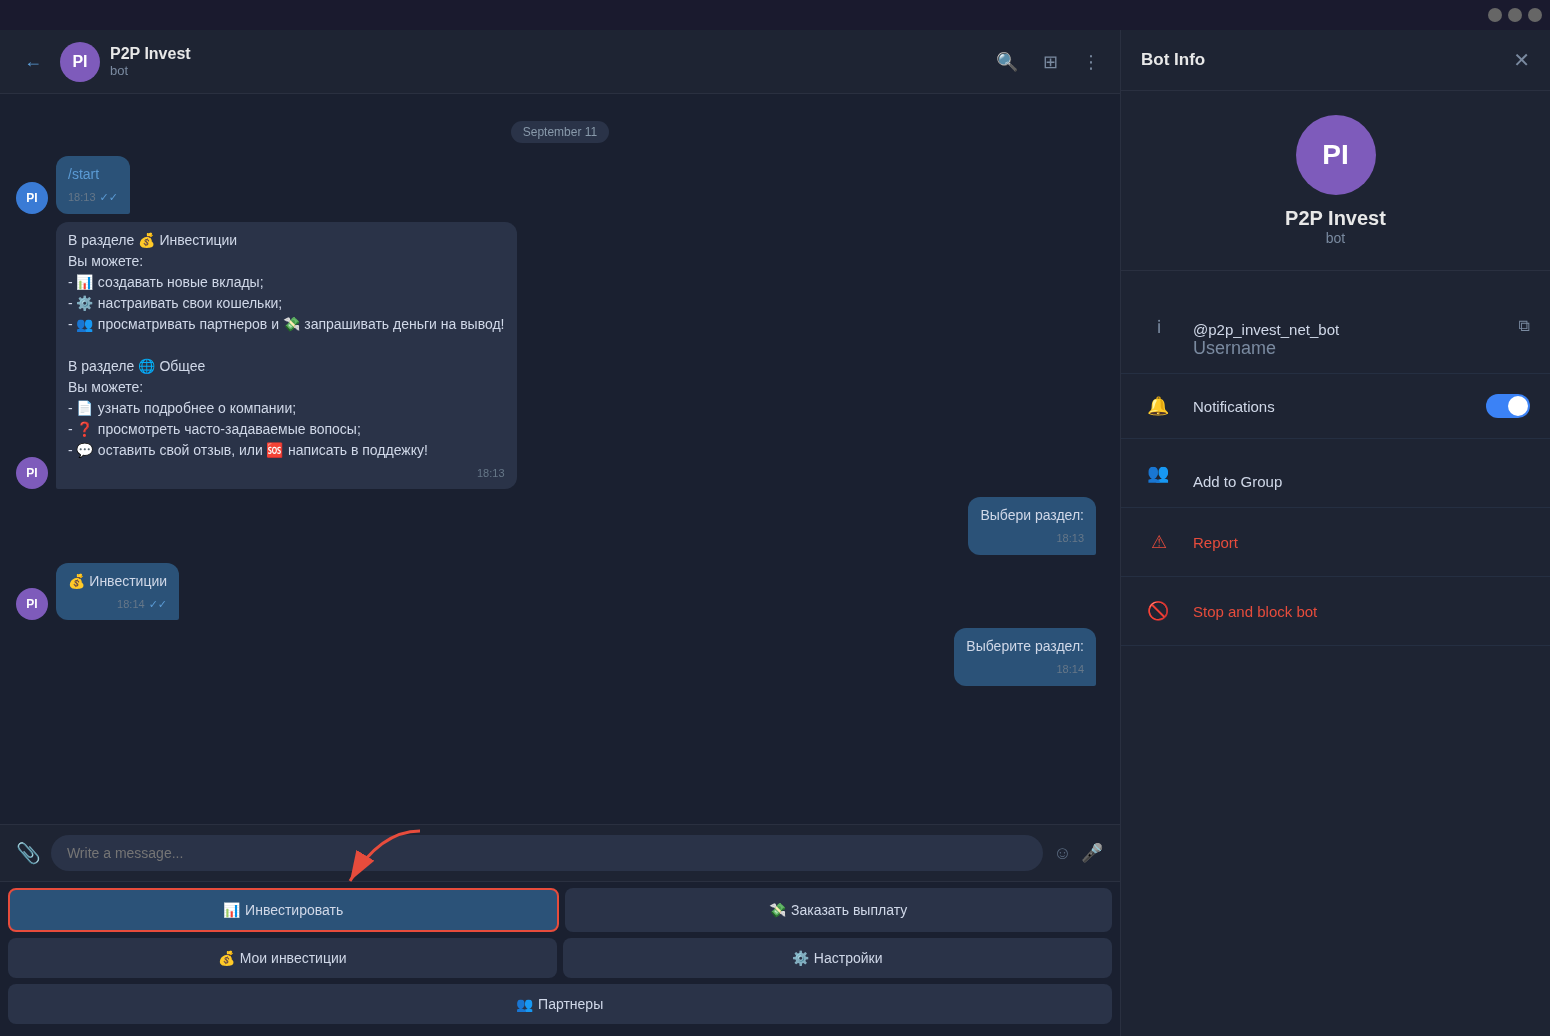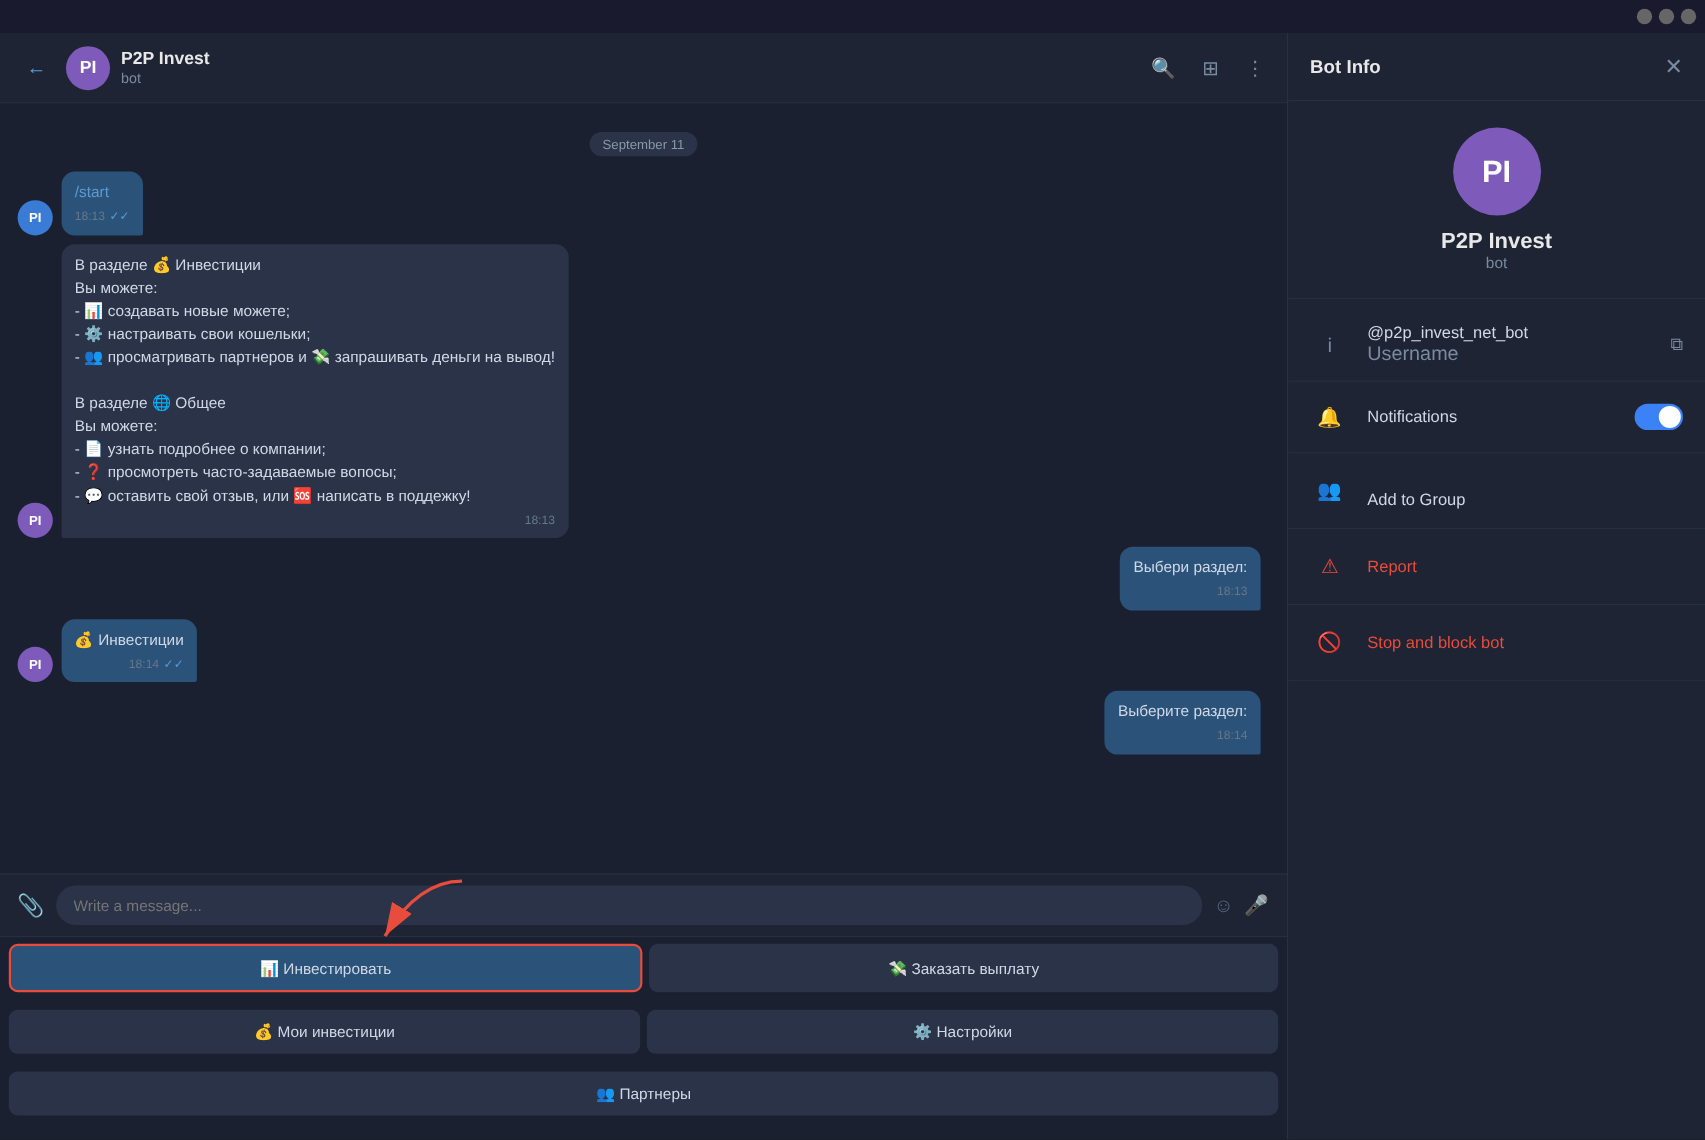--- a/index.html
+++ b/index.html
@@ -192,21 +192,21 @@
     
     .keyboard-area {
       background: #1a2030;
       padding: 6px 8px;
       border-top: 1px solid #2a3040;
       flex-shrink: 0;
     }
     .kb-row {
       display: flex;
       gap: 6px;
-      margin-bottom: 16px;
+      margin-bottom: 6px;
     }
     .kb-row:last-child { margin-bottom: 0; }
     .kb-btn {
       flex: 1;
       background: #2a3348;
       border: none;
       border-radius: 8px;
       padding: 12px 8px;
       color: #d0d8e8;
       font-size: 14px;
@@ -214,21 +214,21 @@
       text-align: center;
       font-family: inherit;
     }
     .kb-btn.highlighted {
       background: #2b5278;
       border: 2px solid #e74c3c;
     }
 
     
     .bot-info-panel {
-      width: 380px;
+      width: 430px;
       background: #1e2433;
       border-left: 1px solid #2a3040;
       display: flex;
       flex-direction: column;
       flex-shrink: 0;
     }
     .bot-info-header {
       padding: 18px 20px;
       display: flex;
       align-items: center;
@@ -270,21 +270,21 @@
       cursor: pointer;
     }
     .info-icon {
       width: 36px; height: 36px;
       display: flex;
       align-items: center;
       justify-content: center;
       font-size: 18px;
       color: #7a8aa0;
     }
-    .info-content { display: flex; flex-direction: column; }
+    .info-content { display: flex; flex-direction: column; margin-top: 28px; }
     .info-value { font-size: 15px; color: #d0d8e8; }
     .info-label { font-size: 18px; color: #7a8aa0; }
     .copy-icon { margin-left: auto; color: #7a8aa0; font-size: 16px; }
 
     .notification-item {
       display: flex;
       align-items: center;
       padding: 14px 20px;
       gap: 16px;
       border-bottom: 1px solid #252f42;
@@ -389,21 +389,21 @@
             <span class="check-icon">✓✓</span>
           </div>
         </div>
       </div>
 
       <div class="message-row">
         <div class="msg-avatar pi">PI</div>
         <div class="bubble">
           <div>В разделе 💰 Инвестиции</div>
           <div>Вы можете:</div>
-          <div>- 📊 создавать новые можете;</div>
+          <div>- 📊 создавать новые вклады;</div>
           <div>- ⚙️ настраивать свои кошельки;</div>
           <div>- 👥 просматривать партнеров и 💸 запрашивать деньги на вывод!</div>
           <br>
           <div>В разделе 🌐 Общее</div>
           <div>Вы можете:</div>
           <div>- 📄 узнать подробнее о компании;</div>
           <div>- ❓ просмотреть часто-задаваемые вопосы;</div>
           <div>- 💬 оставить свой отзыв, или 🆘 написать в поддежку!</div>
           <div class="bubble-meta">
             <span class="bubble-time">18:13</span>

